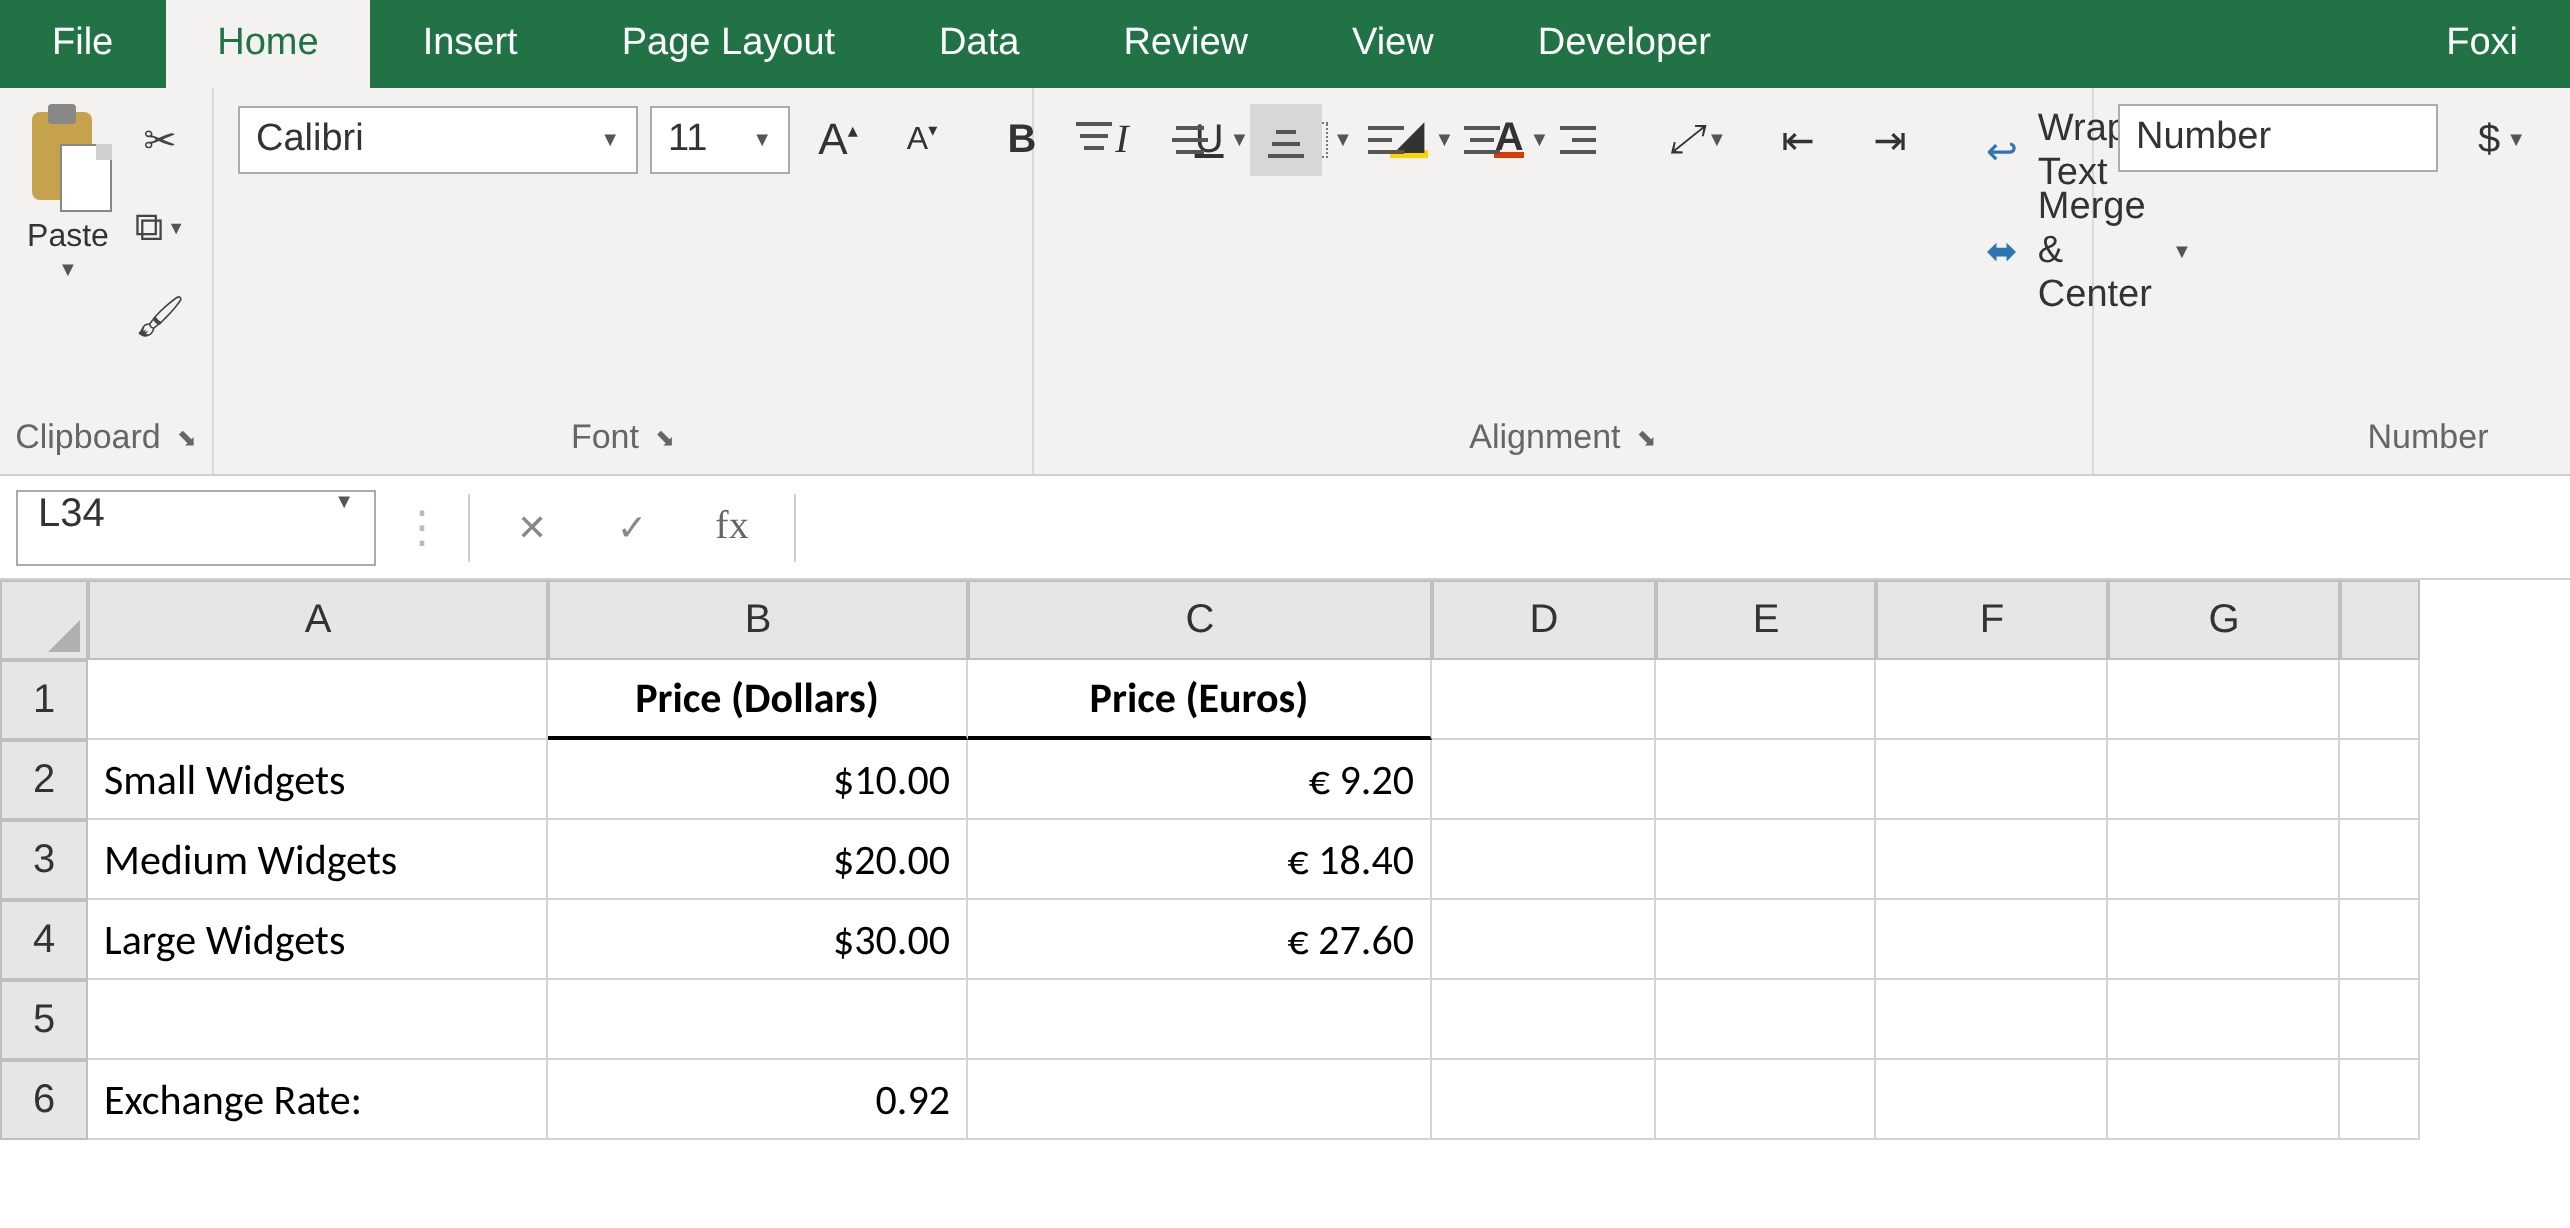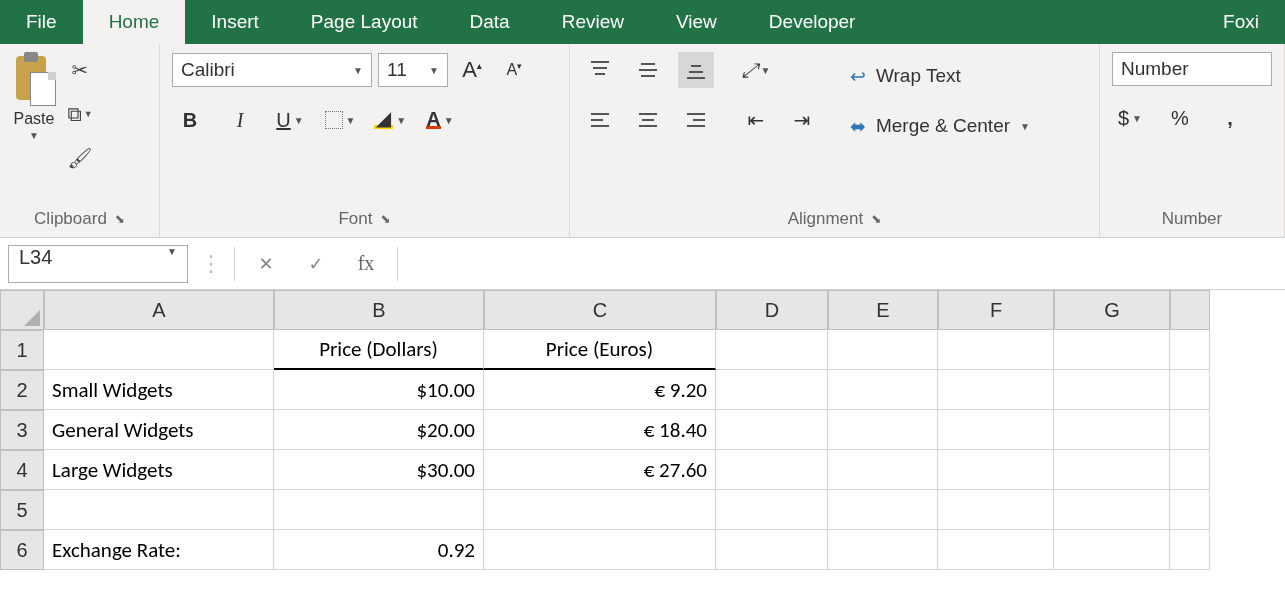--- a/index.html
+++ b/index.html
@@ -25,21 +25,21 @@
   .paste-icon .board { position:absolute; left:4px; top:4px; width:30px; height:44px; background:#c7a24c; border-radius:4px; }
   .paste-icon .clip { position:absolute; left:12px; top:0; width:14px; height:10px; background:#888; border-radius:2px; }
   .paste-icon .sheet { position:absolute; left:18px; top:20px; width:26px; height:34px; background:#fff; border:1px solid #888; }
   .paste-icon .fold { position:absolute; right:-1px; top:-1px; width:8px; height:8px; background:#d0d0d0; }
   .small-dd { font-size:10px; color:#555; }
   .mini-col { display:flex; flex-direction:column; gap:16px; padding-top:4px; }
   .mini-btn { width:28px; height:28px; display:flex; align-items:center; justify-content:center; font-size:20px; cursor:pointer; color:#444;}
   
   
   .row { display:flex; align-items:center; gap:6px; }
-  .col { display:flex; flex-direction:column; gap:14px; }
+  .col { display:flex; flex-direction:row; gap:14px; }
   .combo { background:#fff; border:1px solid #acacac; height:34px; display:flex; align-items:center; padding:0 8px; font-size:19px; gap:8px;}
   .combo .dd { font-size:10px; color:#555; }
   .sq { width:36px; height:36px; display:flex; align-items:center; justify-content:center; font-size:20px; cursor:pointer; }
   .sq svg { display:block; }
   
   
   
   
   .fbar { height:52px; border-bottom:1px solid #d0d0d0; display:flex; align-items:center; padding:6px 8px; gap:12px; background:#fff;}
   .namebox { width:180px; height:38px; border:1px solid #acacac; display:flex; align-items:flex-start; padding:0 10px; font-size:20px; justify-content:space-between;}
@@ -49,21 +49,21 @@
   .formula-input { flex:1; height:38px; border:none; outline:none; font-size:19px; }
   
   
   .grid { display:grid; grid-template-columns:44px 230px 210px 232px 112px 110px 116px 116px 40px; }
   .hdr, .rowhdr { background:#e6e6e6; border:1px solid #bfbfbf; display:flex; align-items:center; justify-content:center; font-size:20px; color:#333; }
   .hdr { height:40px; }
   .rowhdr { height:40px; }
   .selectall { background:#e6e6e6; border:1px solid #bfbfbf; position:relative; height:40px;}
   .selectall::after { content:""; position:absolute; right:3px; bottom:3px; width:0; height:0; border-left:16px solid transparent; border-bottom:16px solid #b0b0b0; }
   .cell { height:40px; border-right:1px solid #d4d4d4; border-bottom:1px solid #d4d4d4; padding:0 8px; display:flex; align-items:center; font-size:21px; font-family:Calibri, Arial, sans-serif; color:#000;}
-  .b { font-weight:400; justify-content:center; border-bottom:2px solid #000 !important; }
+  .b { font-weight:700; justify-content:center; border-bottom:2px solid #000 !important; }
   .r { justify-content:flex-end; }
   
   .icon-line { stroke:#555; stroke-width:2; }
   .underline-red { border-bottom:3px solid #d83b01; display:inline-block; line-height:14px;}
   .underline-yellow { border-bottom:4px solid #ffd500; display:inline-block; line-height:14px; padding:0 2px;}
   
   .wrap-merge { display:flex; flex-direction:column; gap:10px; padding-top:4px;}
   .wm-btn { display:flex; align-items:center; gap:10px; height:40px; padding:0 6px; cursor:pointer; font-size:19px; color:#333;}
 </style>
 </head>
@@ -317,21 +317,21 @@
   <div class="cell">Small Widgets</div>
   <div class="cell r">$10.00</div>
   <div class="cell r">€ 9.20</div>
   <div class="cell"></div>
   <div class="cell"></div>
   <div class="cell"></div>
   <div class="cell"></div>
   <div class="cell"></div>
 
   <div class="rowhdr">3</div>
-  <div class="cell">General Widgets</div>
+  <div class="cell">Medium Widgets</div>
   <div class="cell r">$20.00</div>
   <div class="cell r">€ 18.40</div>
   <div class="cell"></div>
   <div class="cell"></div>
   <div class="cell"></div>
   <div class="cell"></div>
   <div class="cell"></div>
 
   <div class="rowhdr">4</div>
   <div class="cell">Large Widgets</div>

